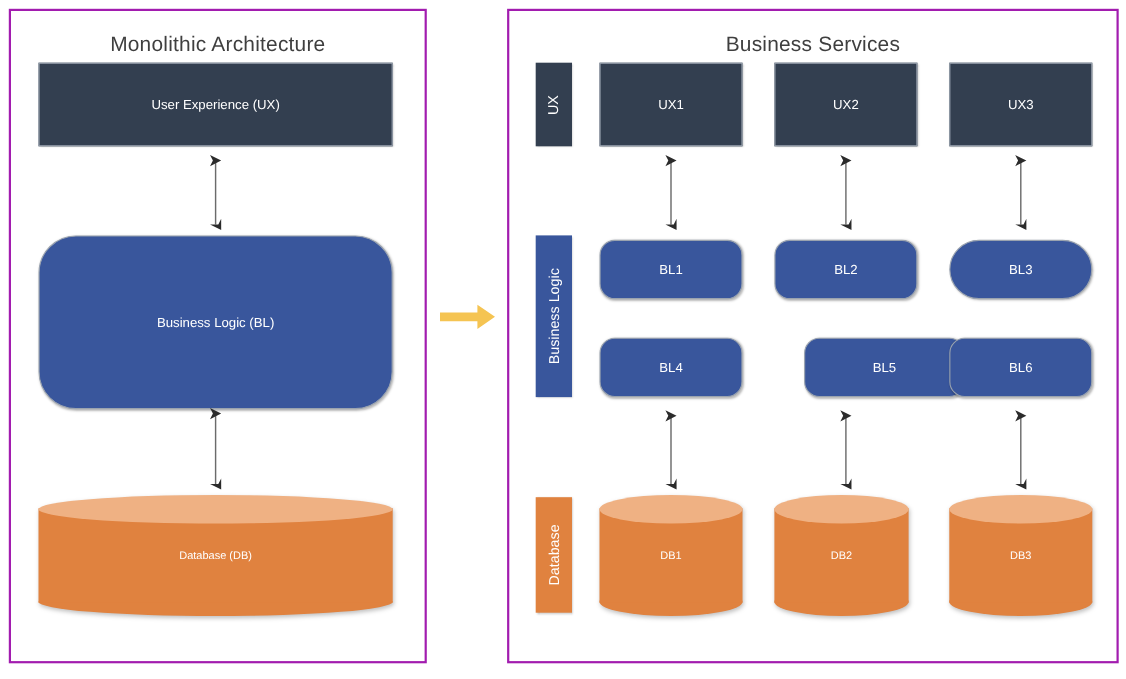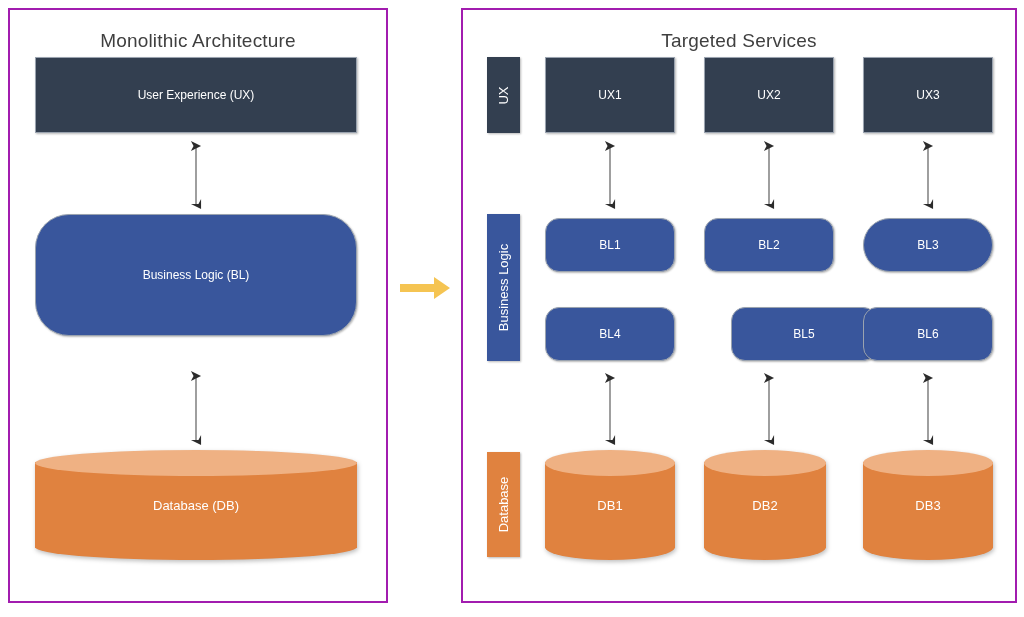--- a/index.html
+++ b/index.html
@@ -28,21 +28,21 @@
   .bar-db{background:#E0823F;}
 
   
   .cyl{position:absolute;filter:drop-shadow(1px 2px 2px rgba(0,0,0,.25));}
   .cyl .body{position:absolute;left:0;right:0;top:12px;bottom:12px;background:#E0823F;}
   .cyl .top{position:absolute;left:0;right:0;top:0;height:26px;border-radius:50%;
             background:#EFB183;}
   .cyl .bot{position:absolute;left:0;right:0;bottom:0;height:26px;border-radius:50%;
             background:#E0823F;}
   .cyl .lbl{position:absolute;left:0;right:0;top:0;bottom:0;display:flex;
-            align-items:center;justify-content:center;color:#fff;font-size:13px;}
+            align-items:center;justify-content:center;color:#fff;font-size:10px;}
 
   .arrow-v{position:absolute;}
   .orange-arrow{position:absolute;}
 </style>
 </head>
 <body>
 
 <div class="panel" id="panel-left">
   <div class="panel-title">Monolithic Architecture</div>
 </div>
@@ -56,41 +56,41 @@
     <marker id="ahU" markerWidth="9" markerHeight="9" refX="4.5" refY="4.5" orient="auto">
       <path d="M0.6,8.4 L4.5,0.6 L8.4,8.4 L4.5,6.4 Z" fill="#2B2B2B"></path>
     </marker>
     <marker id="ahD" markerWidth="9" markerHeight="9" refX="4.5" refY="4.5" orient="auto">
       <path d="M0.6,0.6 L8.4,0.6 L4.5,8.4 L4.5,2.6 Z" fill="#2B2B2B"></path>
     </marker>
   </defs>
   <line x1="16" y1="10" x2="16" y2="68" stroke="#6b6b6b" stroke-width="1.3" marker-start="url(#ahU)" marker-end="url(#ahD)"></line>
 </svg>
 
-<div class="node bl-big" style="left:35px;top:214px;width:322px;height:122px;">
+<div class="node bl-big" style="left:35px;top:214px;width:322px;height:158px;">
   <span>Business Logic (BL)</span>
 </div>
 
 <svg class="arrow-v" style="left:180px;top:366px;" width="32" height="84" viewBox="0 0 32 84">
   <line x1="16" y1="10" x2="16" y2="74" stroke="#6b6b6b" stroke-width="1.3" marker-start="url(#ahU)" marker-end="url(#ahD)"></line>
 </svg>
 
 <div class="cyl" style="left:35px;top:450px;width:322px;height:110px;">
   <div class="bot"></div>
   <div class="body"></div>
   <div class="top"></div>
   <div class="lbl">Database (DB)</div>
 </div>
 
 <svg class="orange-arrow" style="left:400px;top:275px;" width="52" height="26" viewBox="0 0 52 26">
   <path d="M0,9 L34,9 L34,2 L50,13 L34,24 L34,17 L0,17 Z" fill="#F5C452"></path>
 </svg>
 
 <div class="panel" id="panel-right">
-  <div class="panel-title">Targeted Services</div>
+  <div class="panel-title">Business Services</div>
 </div>
 
 <div class="bar bar-ux" style="position:absolute;left:487px;top:57px;width:33px;height:76px;display:flex;align-items:center;justify-content:center;color:#fff;">
   <span>UX</span>
 </div>
 <div class="bar bar-bl" style="position:absolute;left:487px;top:214px;width:33px;height:147px;display:flex;align-items:center;justify-content:center;color:#fff;">
   <span>Business Logic</span>
 </div>
 <div class="bar bar-db" style="position:absolute;left:487px;top:452px;width:33px;height:105px;display:flex;align-items:center;justify-content:center;color:#fff;">
   <span>Database</span>

